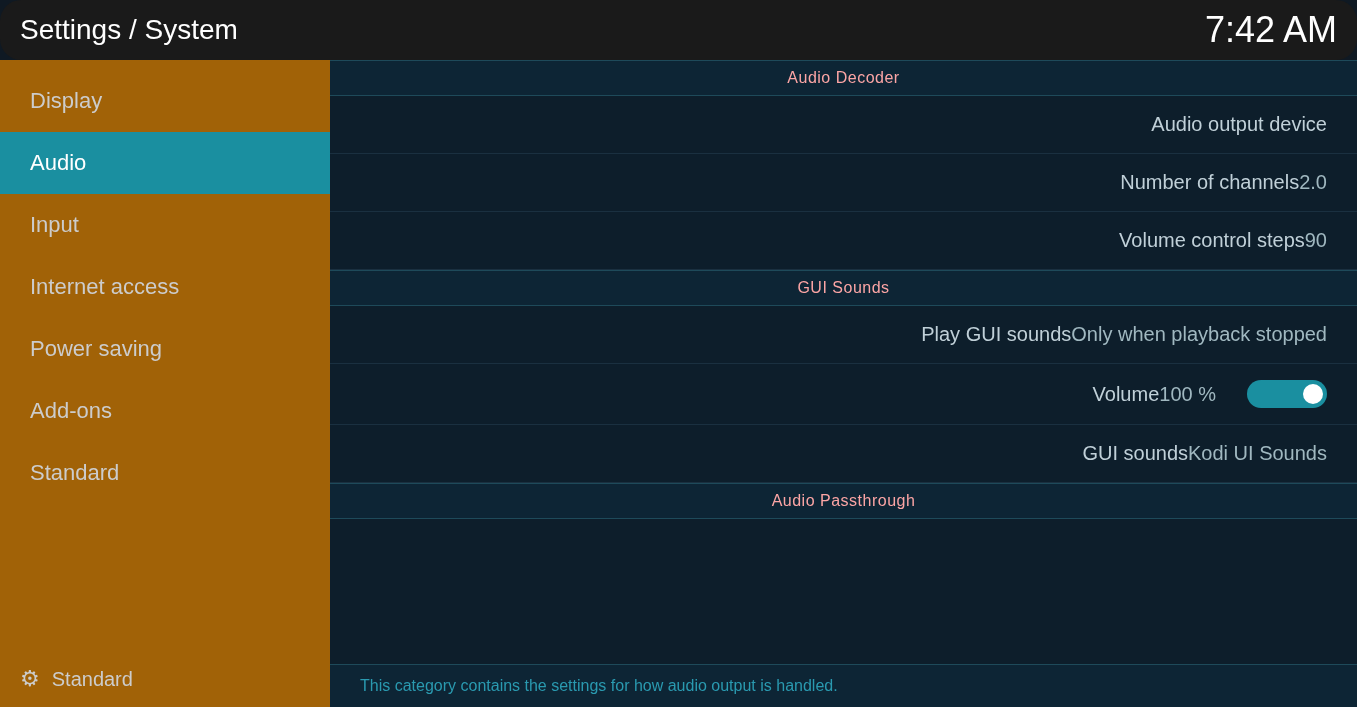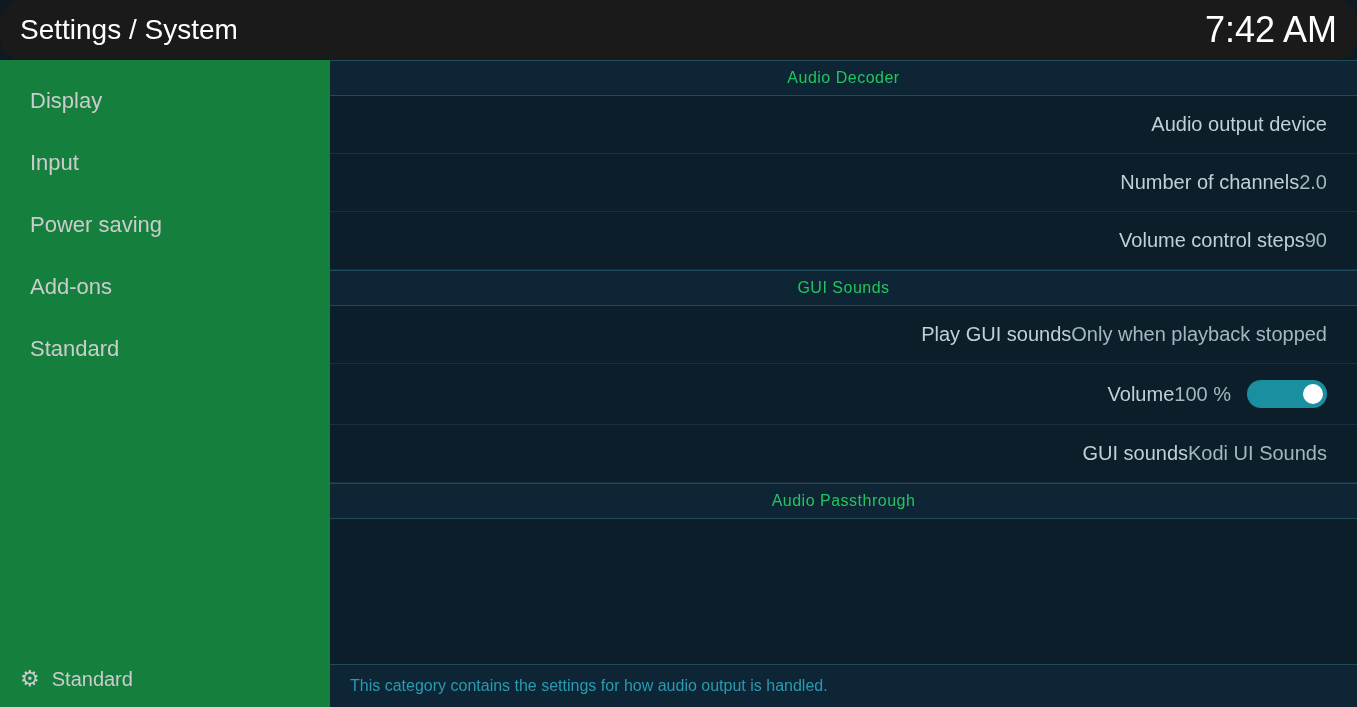--- a/index.html
+++ b/index.html
@@ -40,21 +40,21 @@
     
     .main-content {
       display: flex;
       flex: 1;
       overflow: hidden;
     }
 
     
     .sidebar {
       width: 330px;
-      background: #15803d;
+      background: #a16207;
       flex-shrink: 0;
       display: flex;
       flex-direction: column;
       padding-top: 10px;
     }
     .sidebar-item {
       padding: 18px 30px;
       font-size: 22px;
       font-weight: 400;
       color: #cccccc;
@@ -85,21 +85,21 @@
       flex-direction: column;
       overflow: hidden;
     }
 
     .section-divider {
       background: #0d2535;
       border-top: 1px solid #1e4a5a;
       border-bottom: 1px solid #1e4a5a;
       padding: 8px 20px;
       text-align: center;
-      color: #22c55e;
+      color: #fca5a5;
       font-size: 16px;
       letter-spacing: 0.5px;
     }
 
     .settings-row {
       display: flex;
       justify-content: flex-end;
       align-items: center;
       padding: 16px 30px;
       border-bottom: 1px solid #1a3040;
@@ -113,21 +113,21 @@
     .settings-row-value {
       font-size: 20px;
       color: #a0b8c0;
       font-weight: 300;
     }
 
     
     .toggle-container {
       display: flex;
       align-items: center;
-      gap: 16px;
+      gap: 31px;
     }
     .toggle-switch {
       width: 80px;
       height: 28px;
       background: #1a8fa0;
       border-radius: 14px;
       position: relative;
       cursor: pointer;
     }
     .toggle-switch::after {
@@ -137,21 +137,21 @@
       top: 4px;
       width: 20px;
       height: 20px;
       background: #ffffff;
       border-radius: 50%;
     }
 
     
     .footer {
       background: #0d2535;
-      padding: 12px 20px;
+      padding: 12px 30px;
       border-top: 1px solid #1e4a5a;
       flex-shrink: 0;
     }
     .footer-text {
       color: #2a9ab0;
       font-size: 16px;
     }
 
     .content-scrollable {
       flex: 1;
@@ -171,22 +171,28 @@
   <span class="header-title">Settings / System</span>
   <span class="header-time">7:42 AM</span>
 </div>
 
 <div class="main-content">
 
   <div class="sidebar">
     <div class="sidebar-item">
       <span>Display</span>
     </div>
+    <div class="sidebar-item active">
+      <span>Audio</span>
+    </div>
     <div class="sidebar-item">
       <span>Input</span>
+    </div>
+    <div class="sidebar-item">
+      <span>Internet access</span>
     </div>
     <div class="sidebar-item">
       <span>Power saving</span>
     </div>
     <div class="sidebar-item">
       <span>Add-ons</span>
     </div>
     <div class="sidebar-item">
       <span>Standard</span>
     </div>

